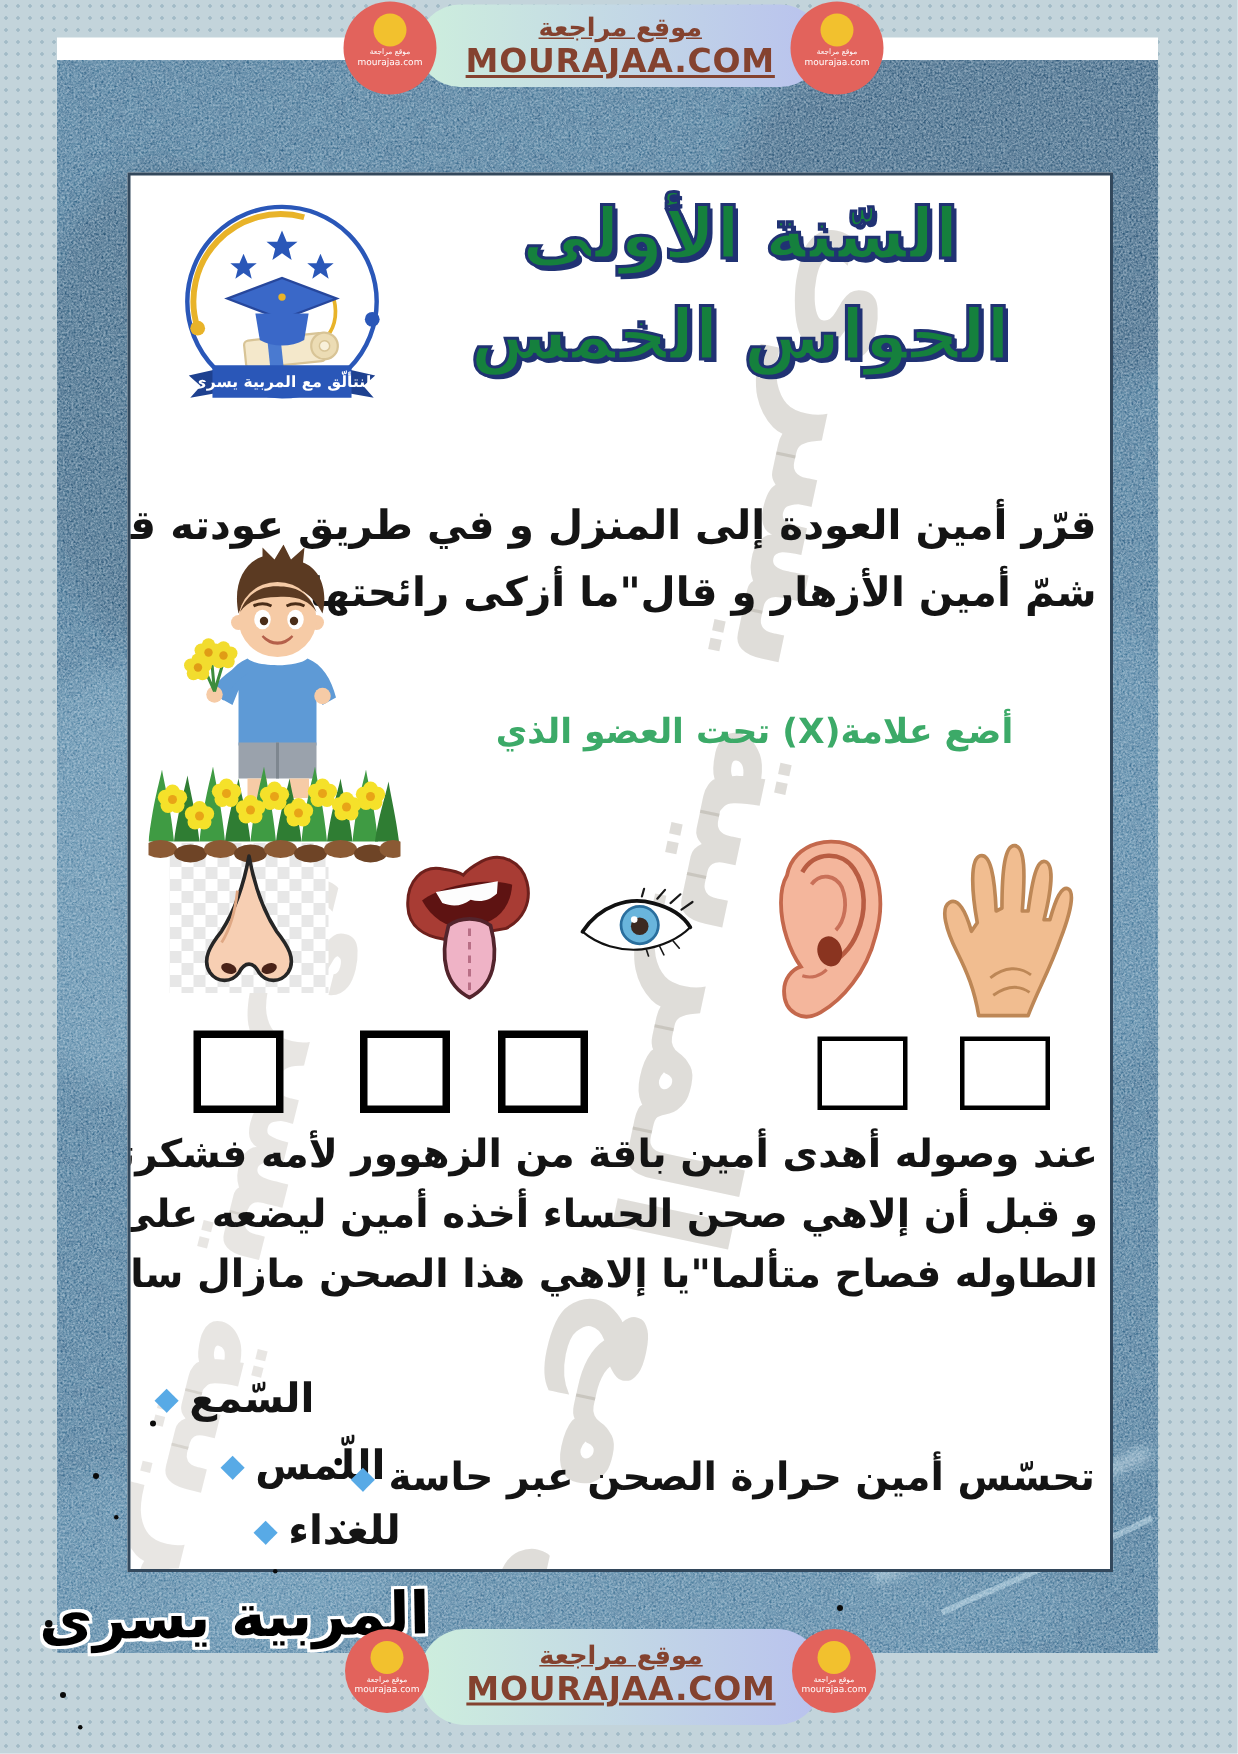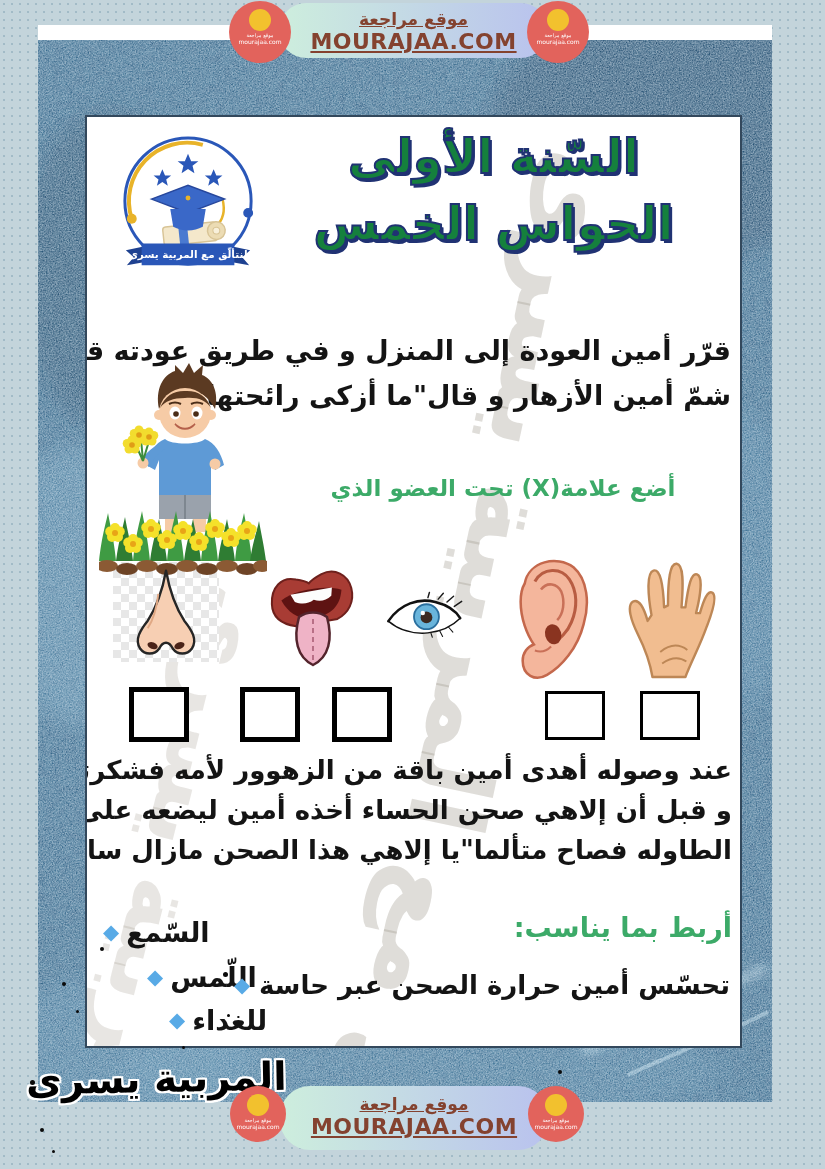--- a/index.html
+++ b/index.html
@@ -376,21 +376,20 @@
     <div class="cbox bthick cb3"></div>
     <div class="cbox bthin cb4"></div>
     <div class="cbox bthin cb5"></div>
 
     <div class="ar story2">
       <div>عند وصوله أهدى أمين باقة من الزهوور لأمه فشكرته</div>
       <div>و قبل أن إلاهي صحن الحساء أخذه أمين ليضعه على.</div>
       <div>الطاوله فصاح متألما"يا إلاهي هذا الصحن مازال ساخنا!"</div>
     </div>
 
-    <div class="green green2">أربط بما يناسب:</div>
 
     <div class="opt opt1">
       <span class="dia">◆</span>
       <span class="ar">السّمع</span>
     </div>
     <div class="opt opt2">
       <span class="dia">◆</span>
       <span class="ar">اللّمس</span>
     </div>
     <div class="opt opt3">

